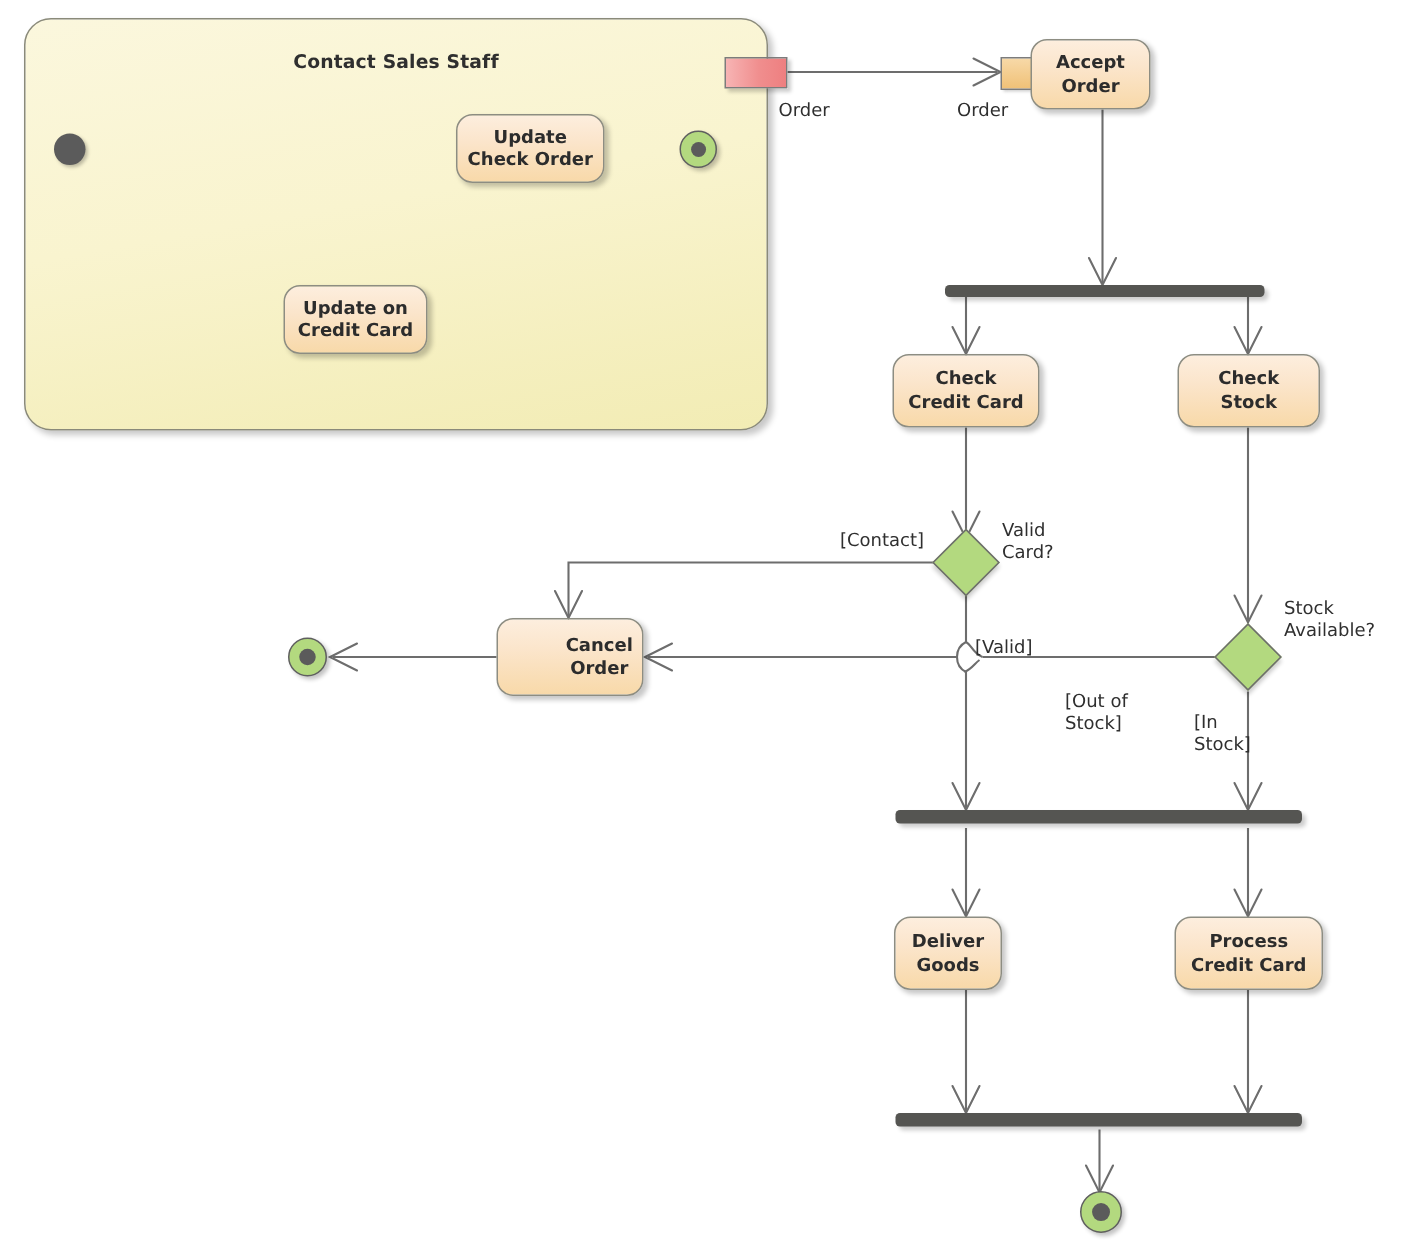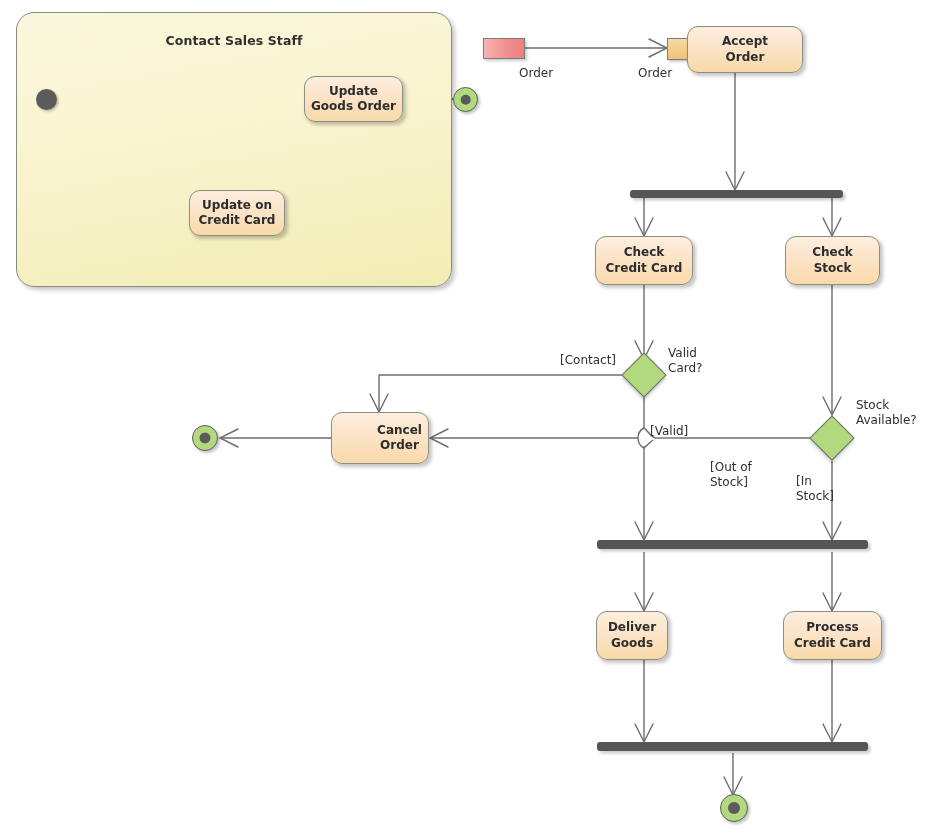--- a/index.html
+++ b/index.html
@@ -247,42 +247,42 @@
       <path class="ln" d="M 832 660 L 832 741"></path>
       <path class="ah" d="M 823 724 L 832 742 L 841 724"></path>
     </g>
 
     <g>
       <path class="ln" d="M 733 753 L 733 794"></path>
       <path class="ah" d="M 724 777 L 733 795 L 742 777"></path>
     </g>
   </svg>
 
-  <div class="region" style="left:16px; top:12px; width:436px; height:275px;">
+  <div class="region" style="left:16px; top:12px; width:496px; height:275px;">
     <div class="region-title">Contact Sales Staff</div>
   </div>
 
   <div class="initial-node" style="left:36px; top:89px; width:21px; height:21px;"></div>
 
 
   <div class="action" style="left:189px; top:190px; width:96px; height:46px;">Update on
 Credit Card</div>
 
   <div class="action" style="left:304px; top:76px; width:99px; height:46px;">Update
-Goods Order</div>
+Check Order</div>
 
   <div class="final-node" style="left:453px; top:87px; width:25px; height:25px;"></div>
 
   <div class="pin-out" style="left:483px; top:38px; width:42px; height:21px;"></div>
   <div class="edge-label" style="left:519px; top:66px;">Order</div>
 
   <div class="pin-in" style="left:667px; top:38px; width:22px; height:22px;"></div>
   <div class="edge-label" style="left:638px; top:66px;">Order</div>
 
-  <div class="action" style="left:687px; top:26px; width:116px; height:47px;">Accept
+  <div class="action" style="left:687px; top:26px; width:80px; height:47px;">Accept
 Order</div>
 
   <div class="bar" style="left:630px; top:190px; width:213px; height:8px;"></div>
 
   <div class="action" style="left:595px; top:236px; width:98px; height:49px;">Check
 Credit Card</div>
 
   <div class="action" style="left:785px; top:236px; width:95px; height:49px;">Check
 Stock</div>
 

